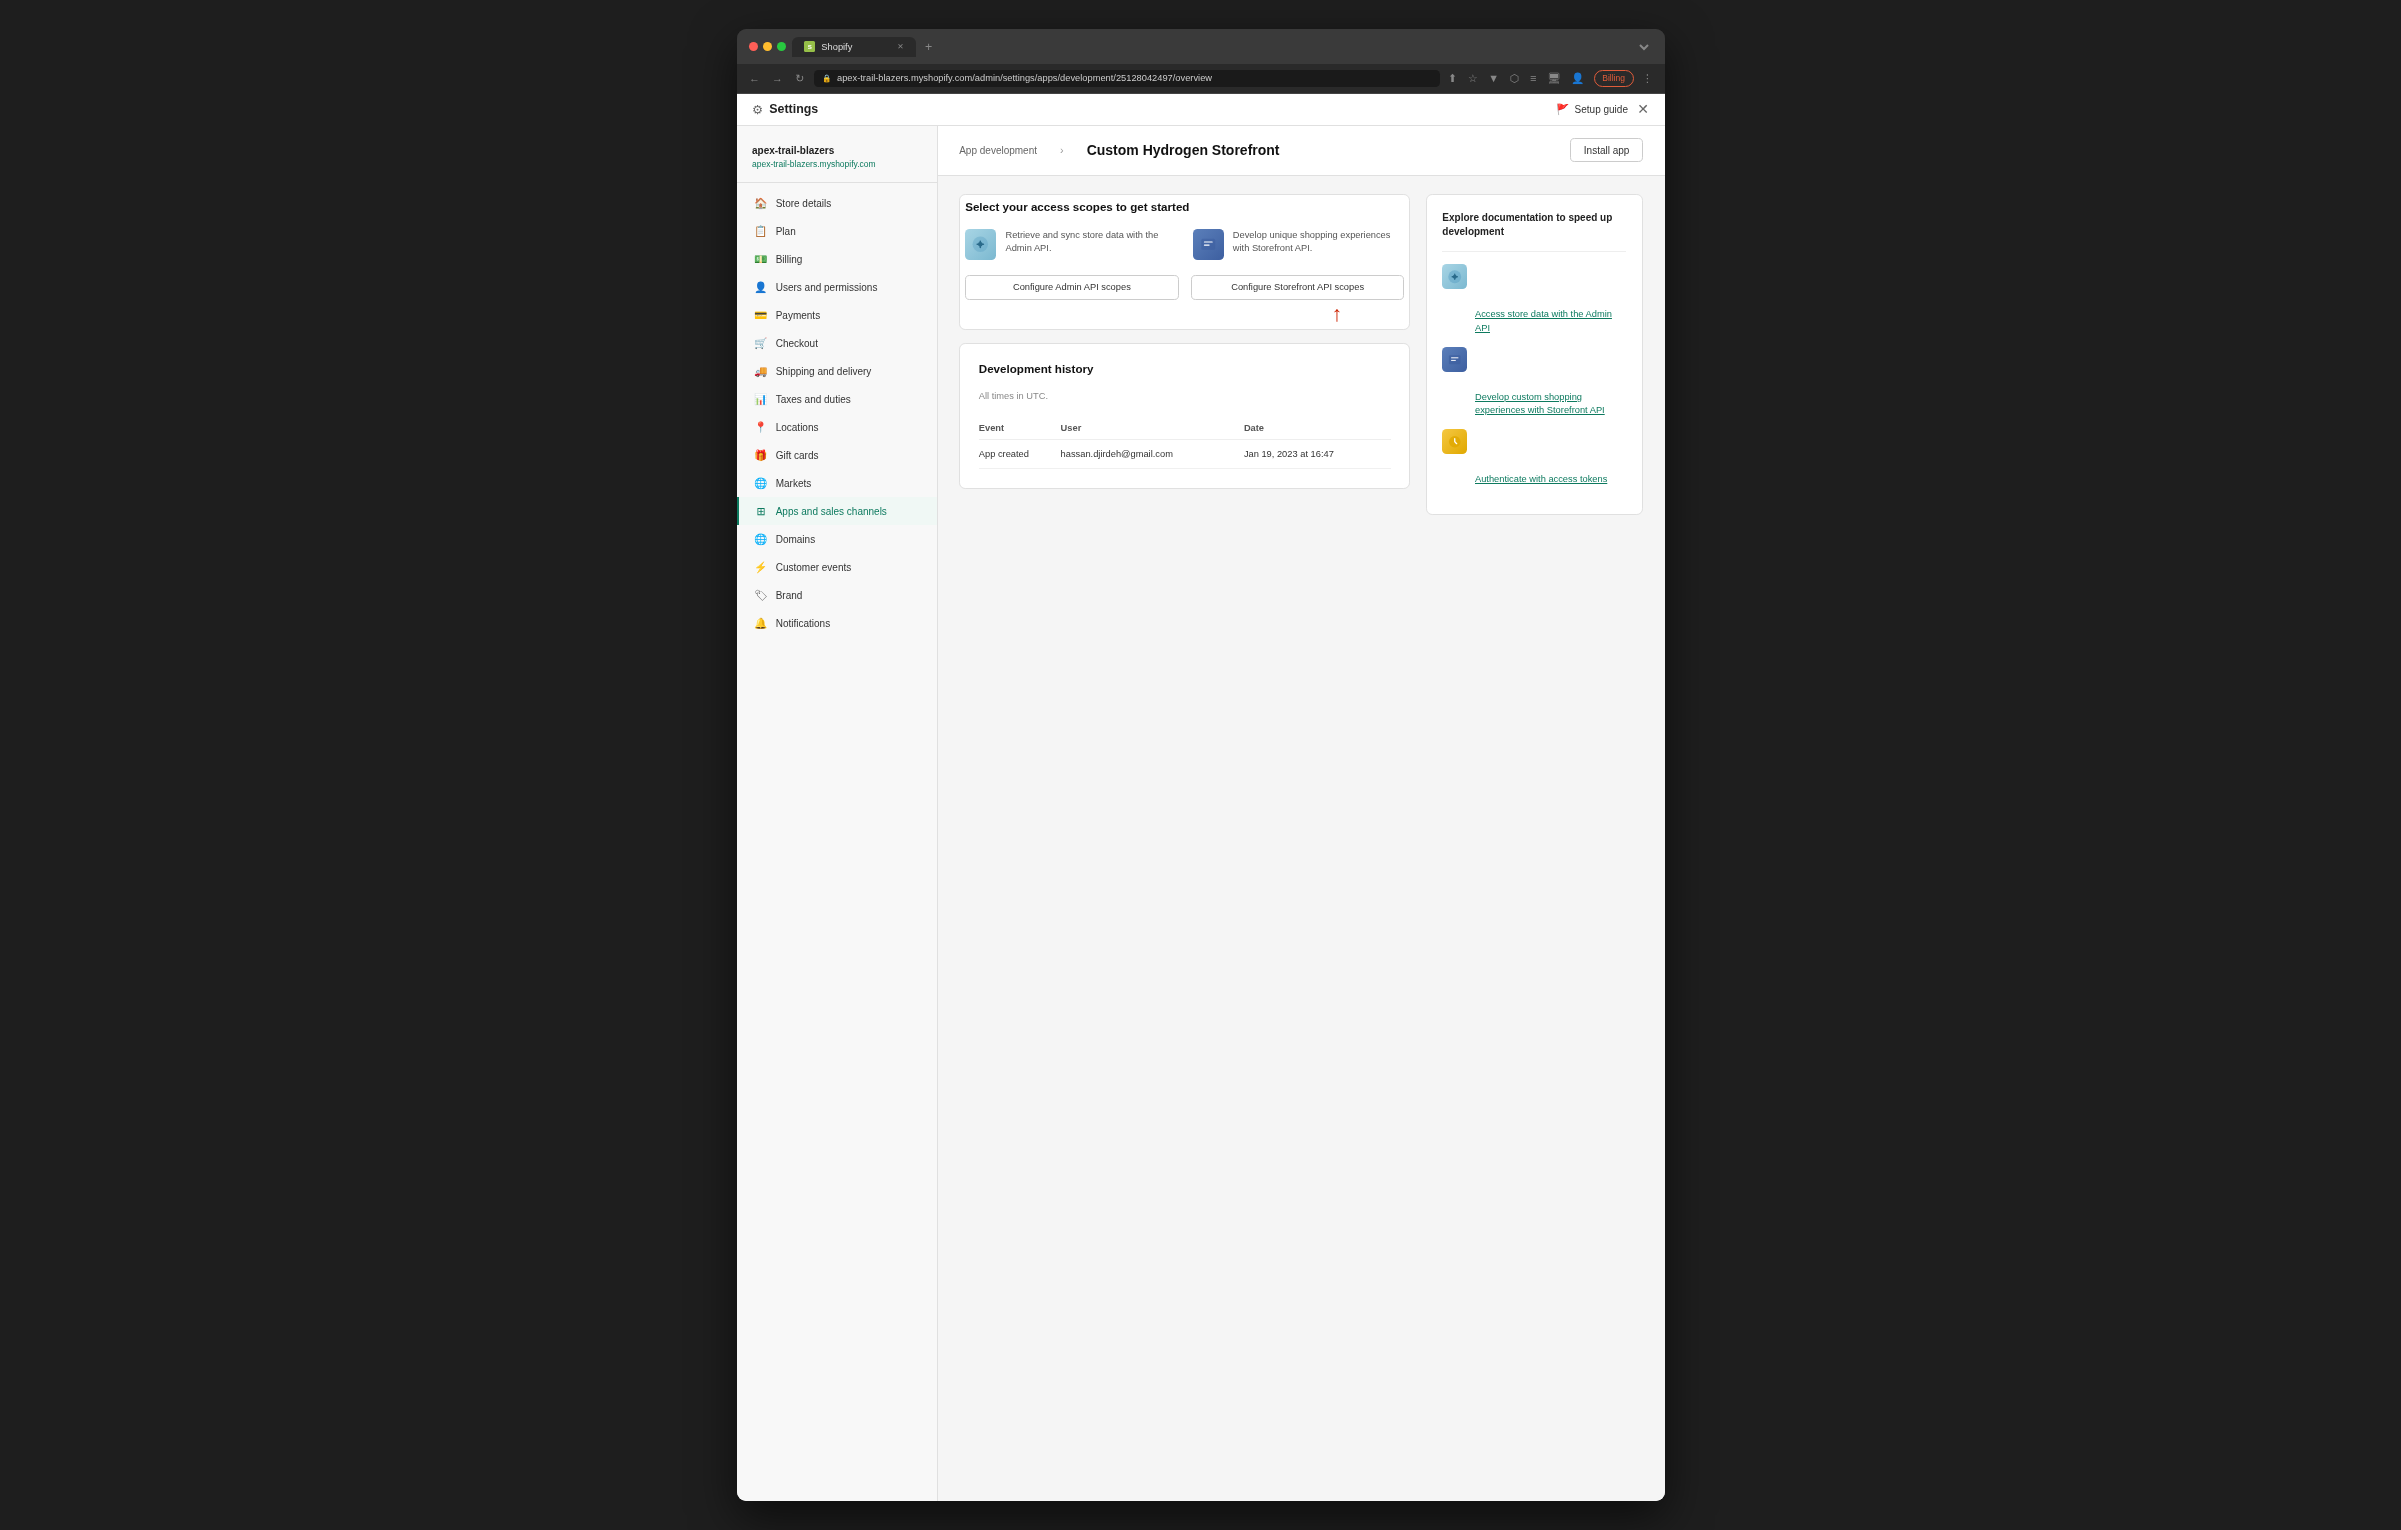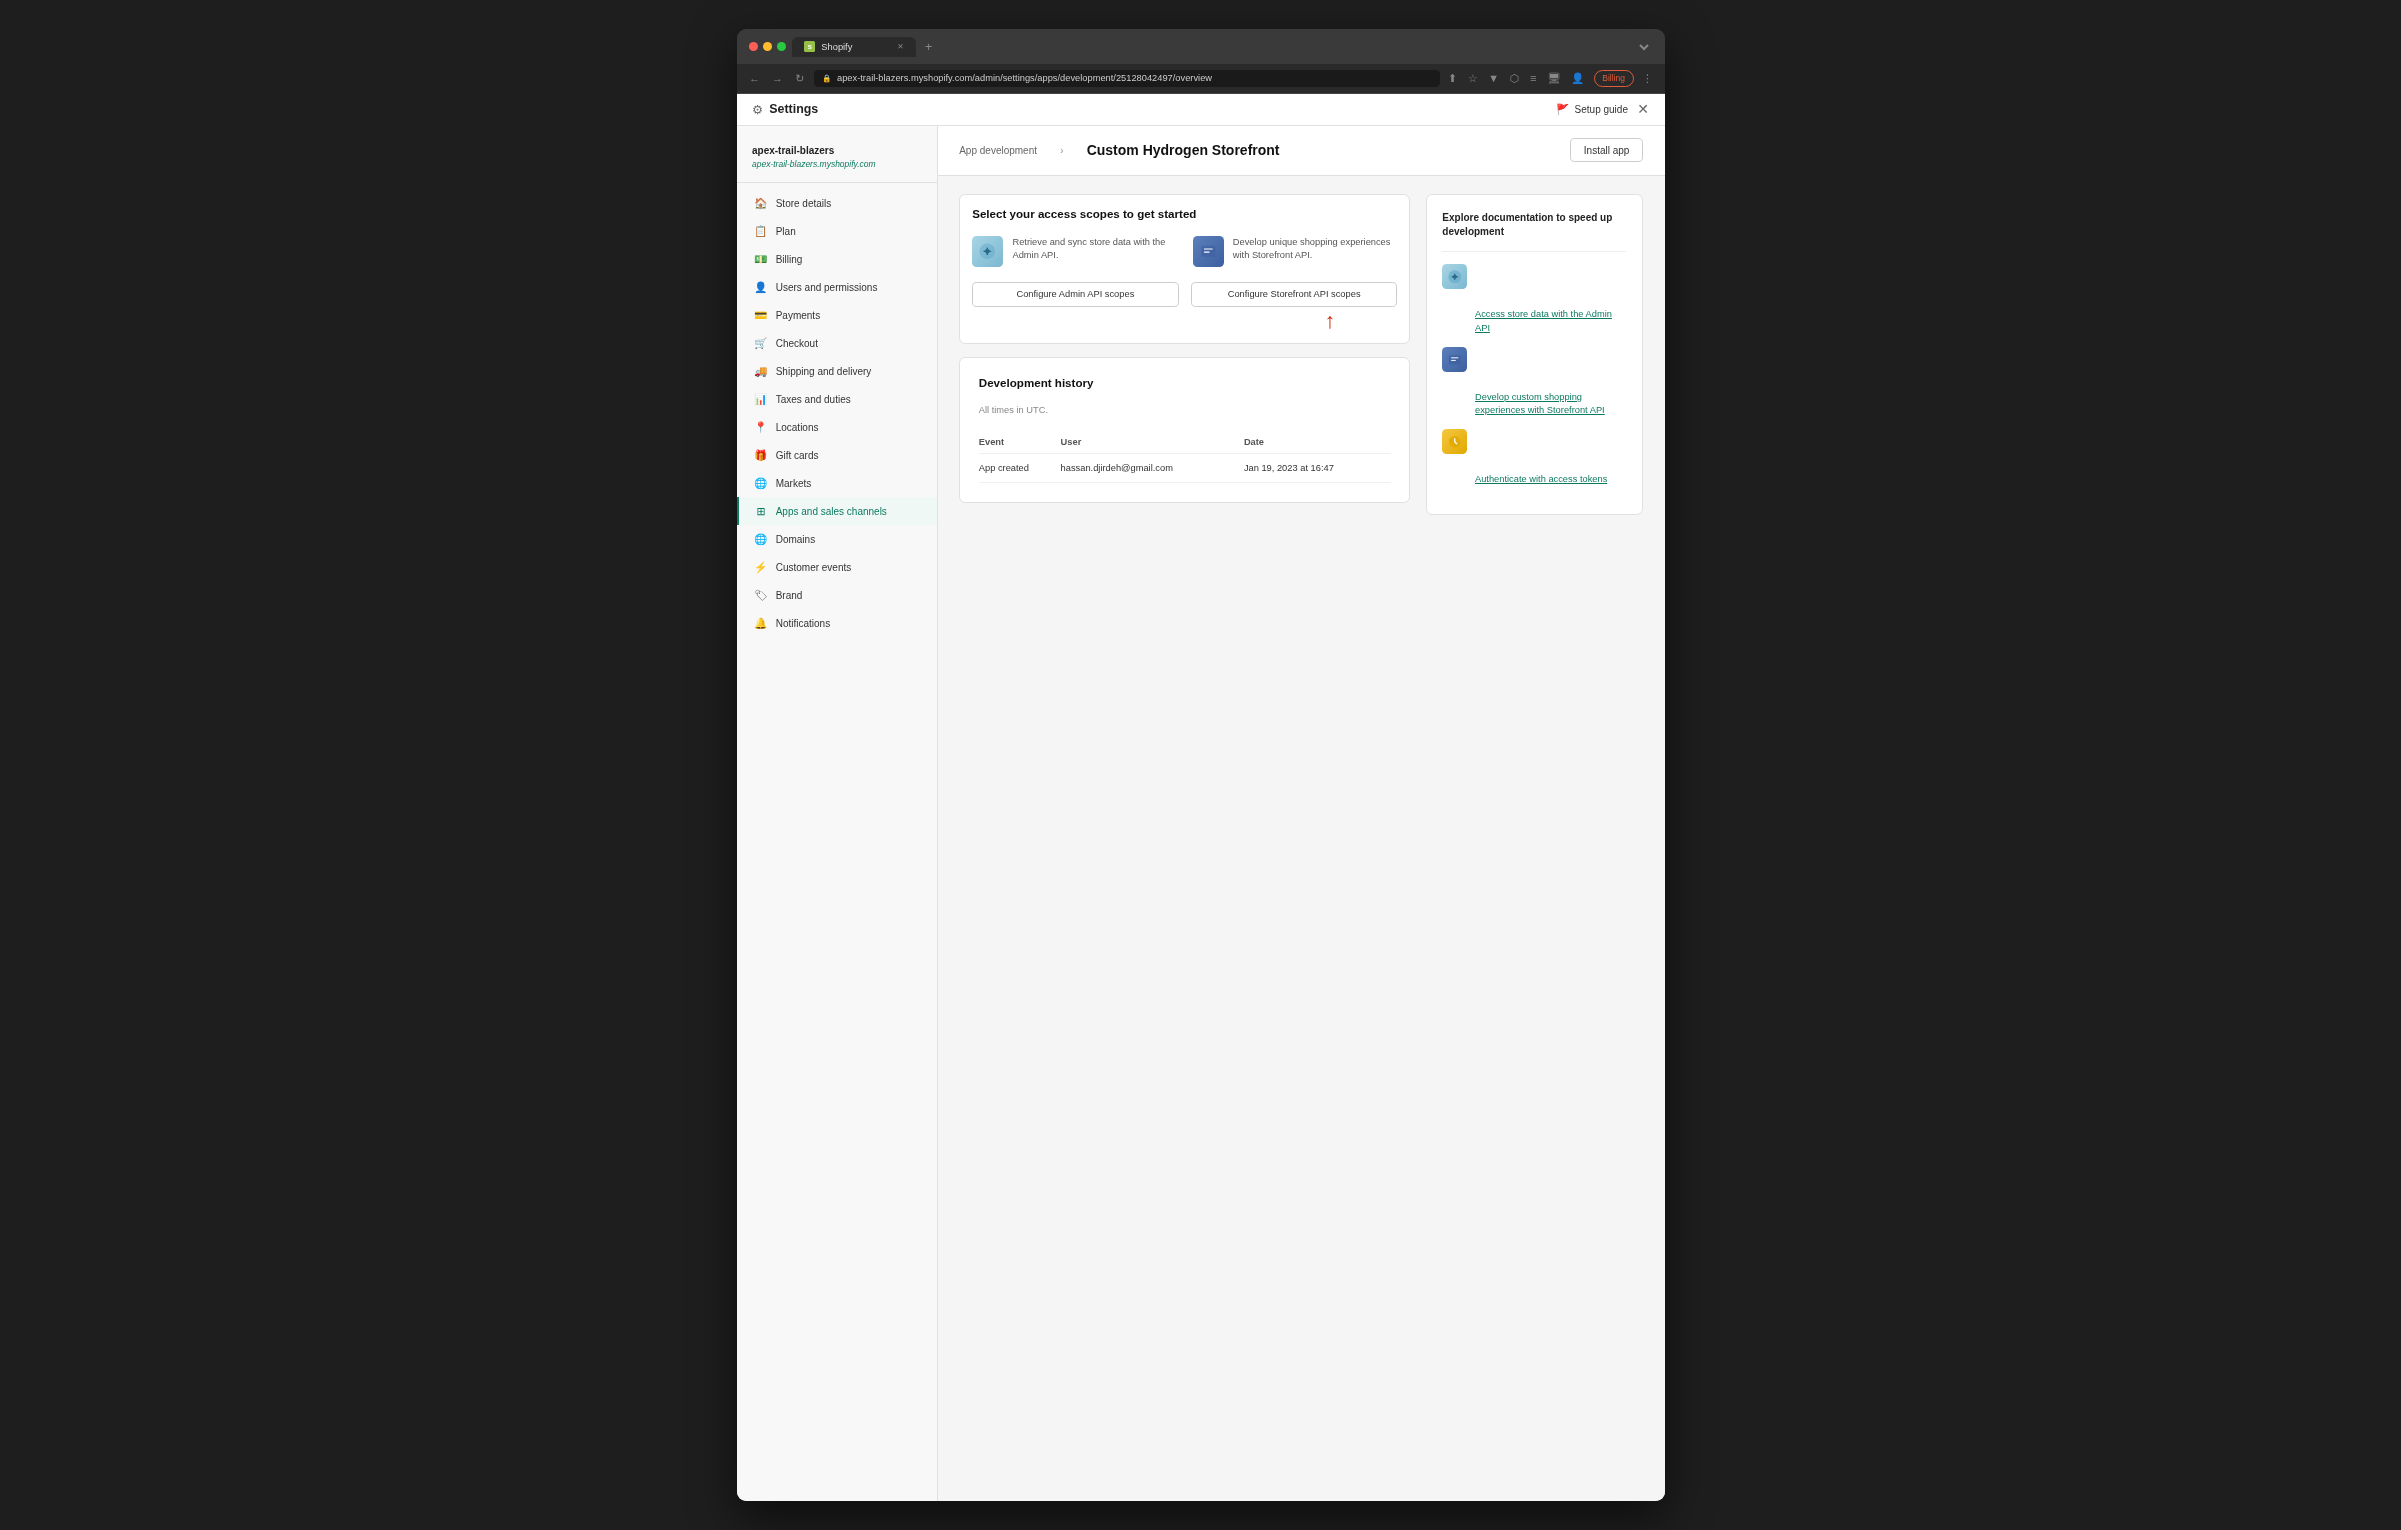--- a/index.html
+++ b/index.html
@@ -225,21 +225,20 @@
     .store-name {
       font-size: 10px;
       font-weight: 600;
       color: #222;
     }
 
     .store-domain {
       font-size: 8.5px;
       color: #0d7a5f;
       text-decoration: none;
-      font-style: italic;
     }
 
     .sidebar-item {
       display: flex;
       align-items: center;
       gap: 7.7px;
       padding: 7px 15.5px;
       font-size: 10px;
       color: #333;
       cursor: pointer;
@@ -351,21 +350,21 @@
 
     
     .card {
       background: white;
       border: 0.8px solid #e0e0e0;
       border-radius: 6.2px;
       overflow: hidden;
     }
 
     .access-scopes-card {
-      padding: 12px;
+      padding: 5px;
     }
 
     .card-title {
       font-size: 11.6px;
       font-weight: 700;
       color: #111;
       margin-bottom: 15.5px;
     }
 
     .scopes-grid {

